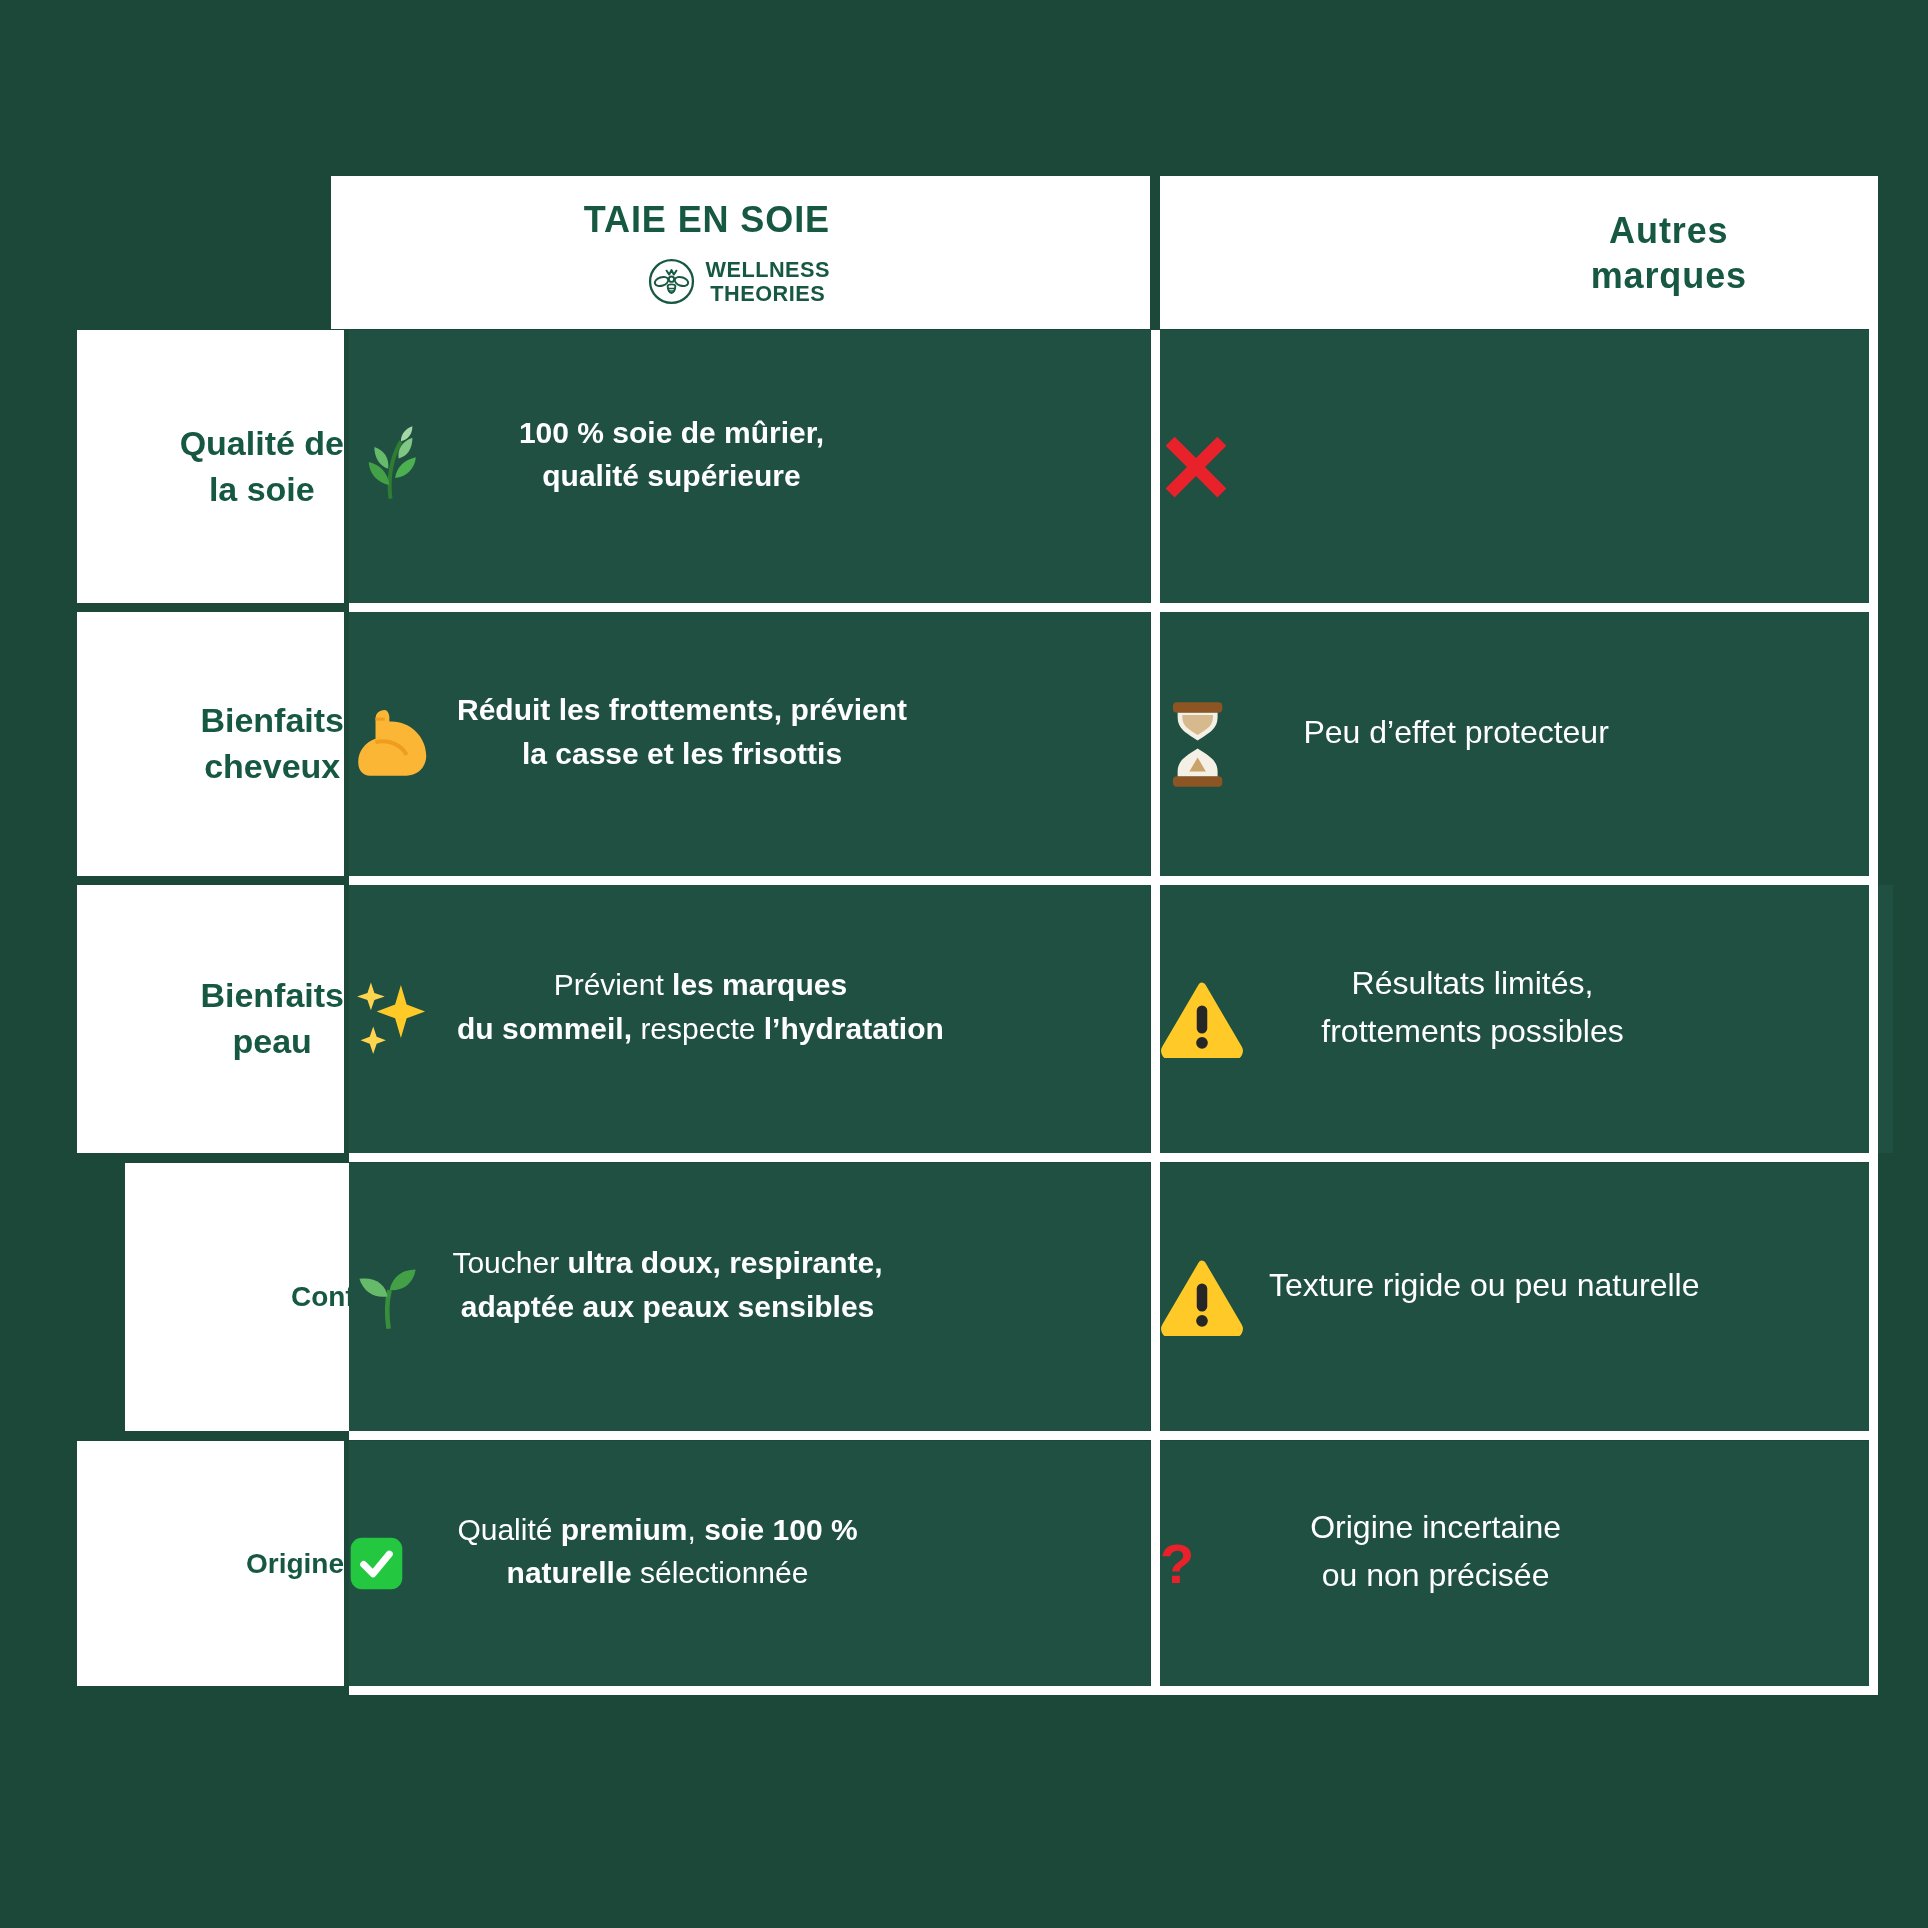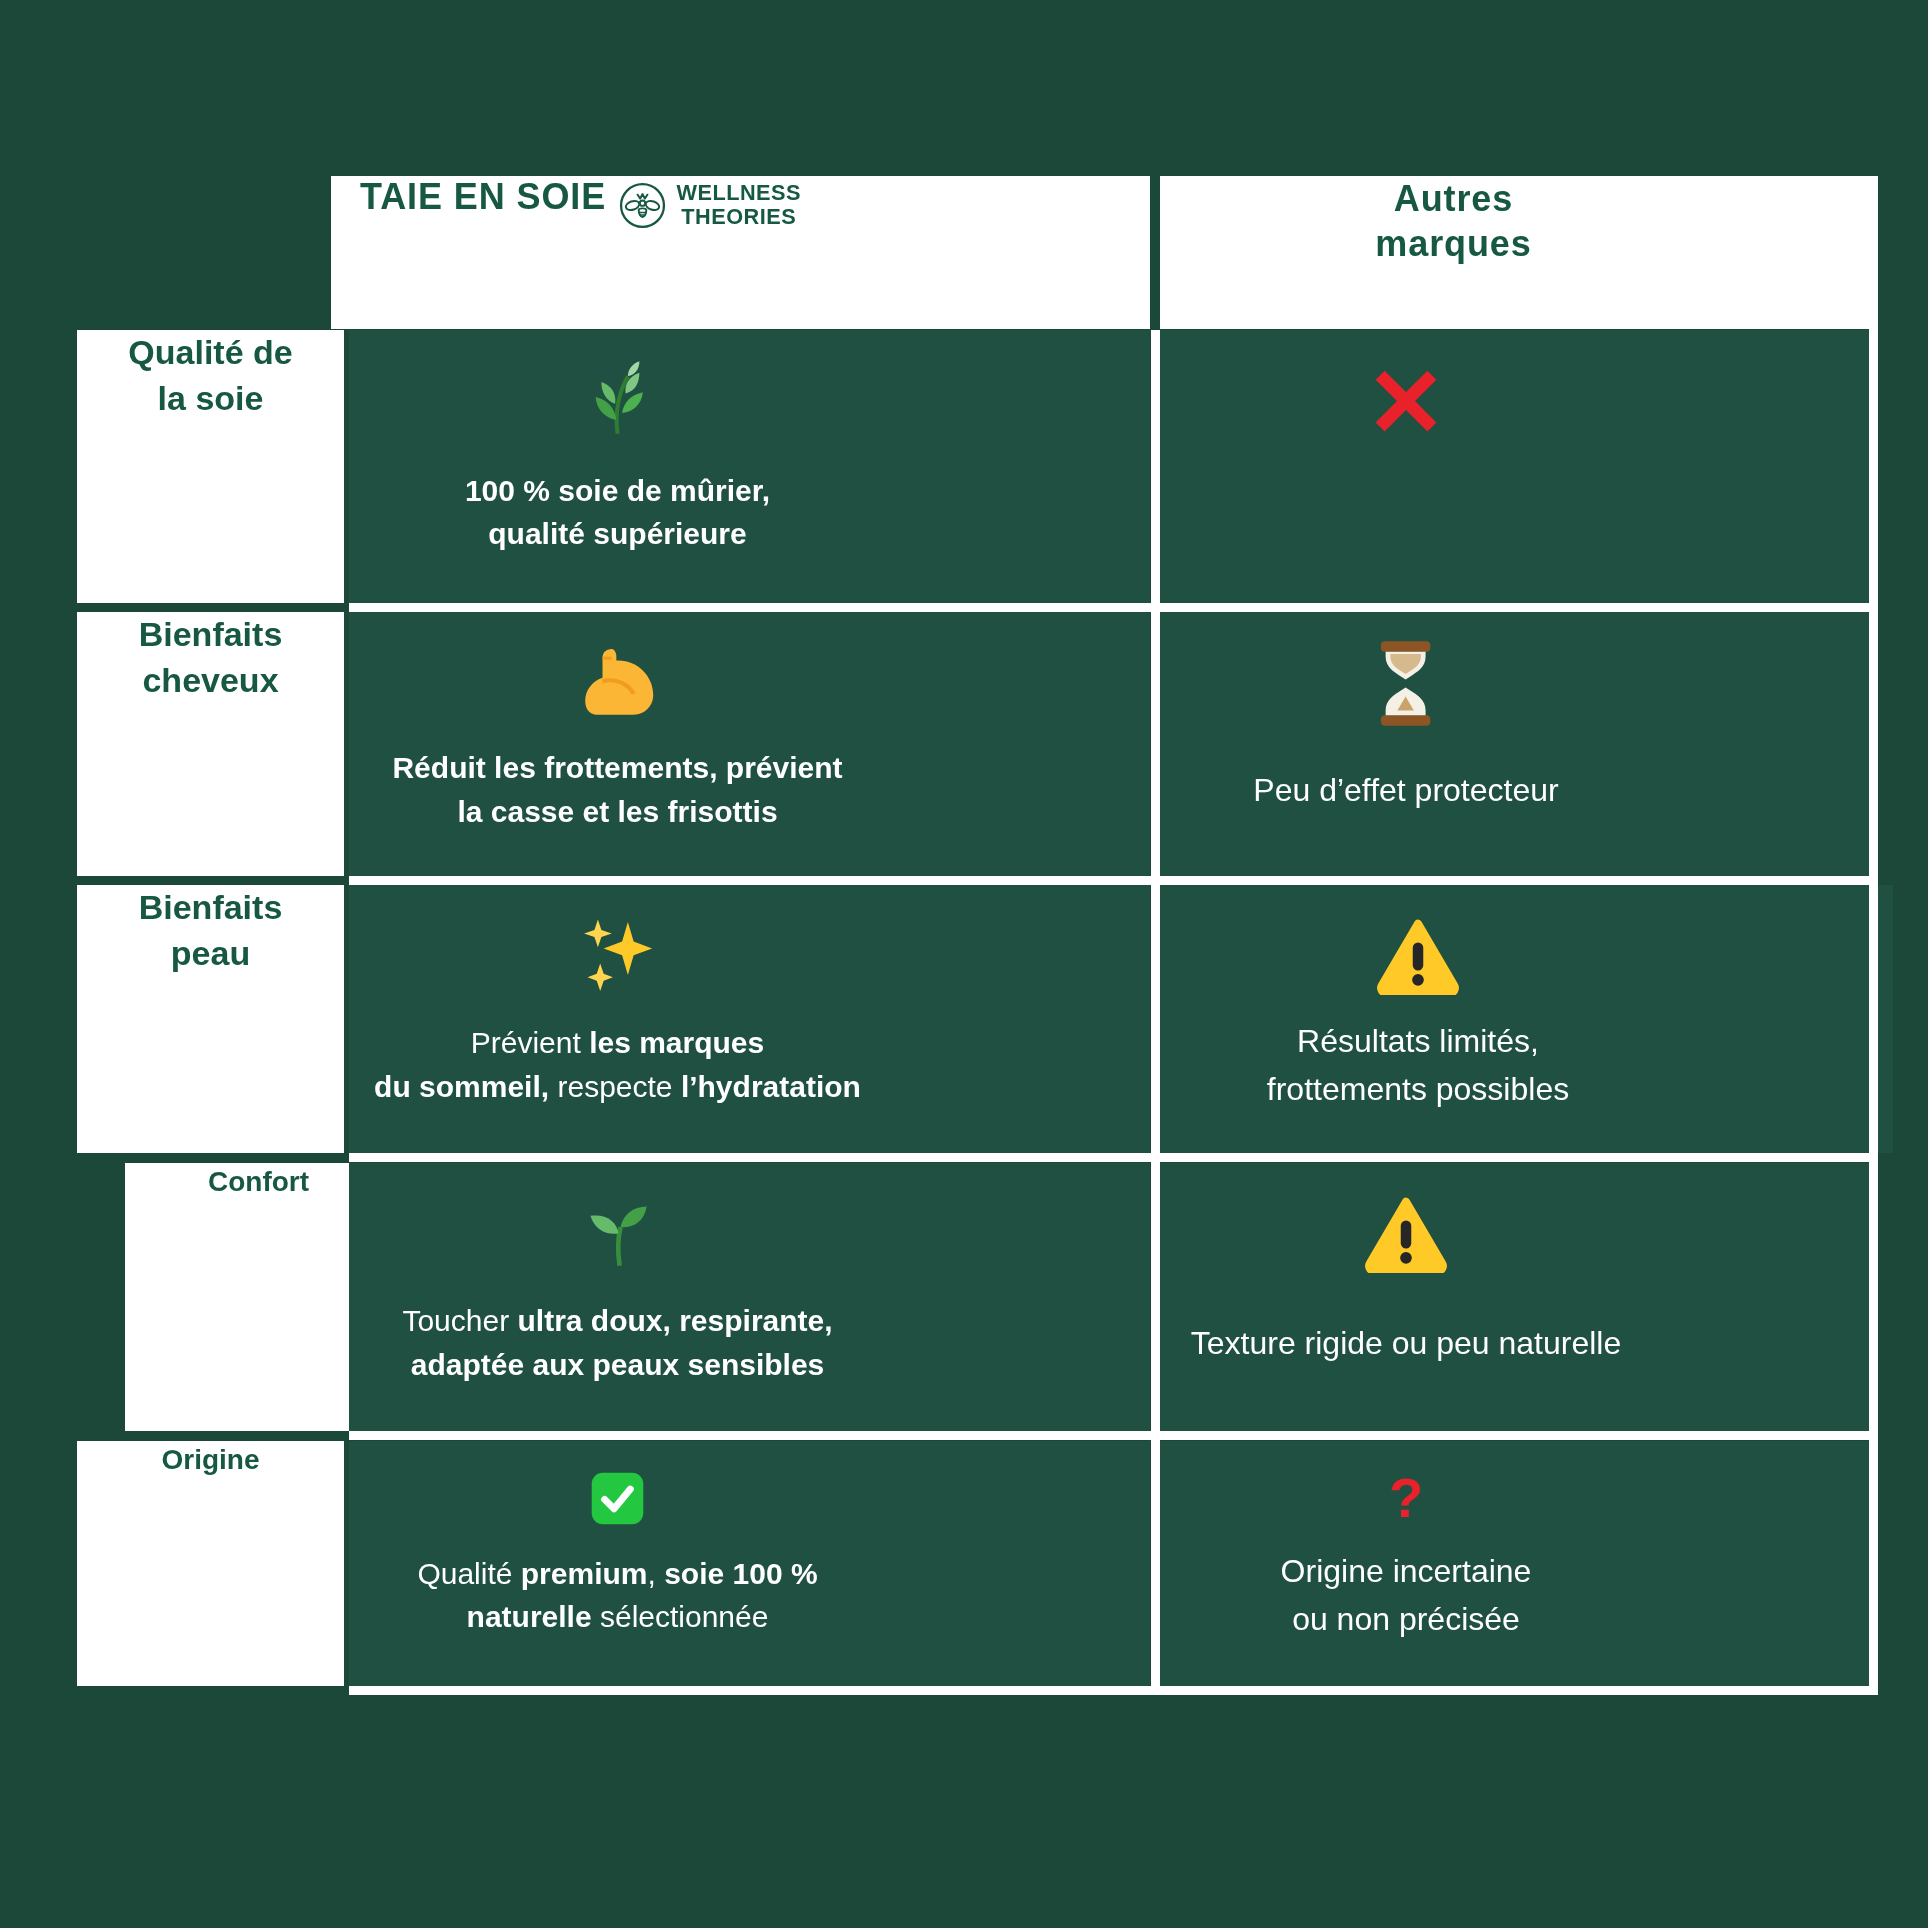--- a/index.html
+++ b/index.html
@@ -1,19 +1,19 @@
 <!DOCTYPE html>
 <html style="font-size:15px"><head>
 <meta charset="utf-8">
 <style>
   html,body{margin:0;padding:0;width:1928px;height:1928px;overflow:hidden;}
   body{background:#1c483a;font-family:"Liberation Sans", sans-serif;position:relative;}
   .cell{position:absolute;box-sizing:border-box;}
-  .wcell{background:#ffffff;color:#175843;display:flex;flex-direction:row;align-items:flex-start;justify-content:center;gap:12px;}
-  .gcell{background:#1f5042;display:flex;flex-direction:column;align-items:center;padding-top:26px;}
+  .wcell{background:#ffffff;color:#175843;display:flex;flex-direction:column;align-items:flex-end;justify-content:center;gap:12px;}
+  .gcell{background:#1f5042;display:flex;flex-direction:row;align-items:center;gap:25px;}
   .line{position:absolute;background:#ffffff;}
   .icon-box{height:90px;display:flex;align-items:center;justify-content:center;flex:0 0 auto;}
   .icon-box svg{height:83px;width:auto;display:block;}
   .icon-box.sm svg{height:55px;}
   .icon-box.sm{height:62px;}
   .qmark{color:#e8212b;font-size:56px;font-weight:700;line-height:1;}
   .txt-box{flex:1;display:flex;align-items:center;justify-content:center;padding-bottom:24.5px;}
   .txt{white-space:pre;text-align:center;color:#ffffff;}
   .c1 .txt{font-size:30px;line-height:1.45;}
   .c2 .txt{font-size:32px;line-height:1.5;font-weight:400;}

